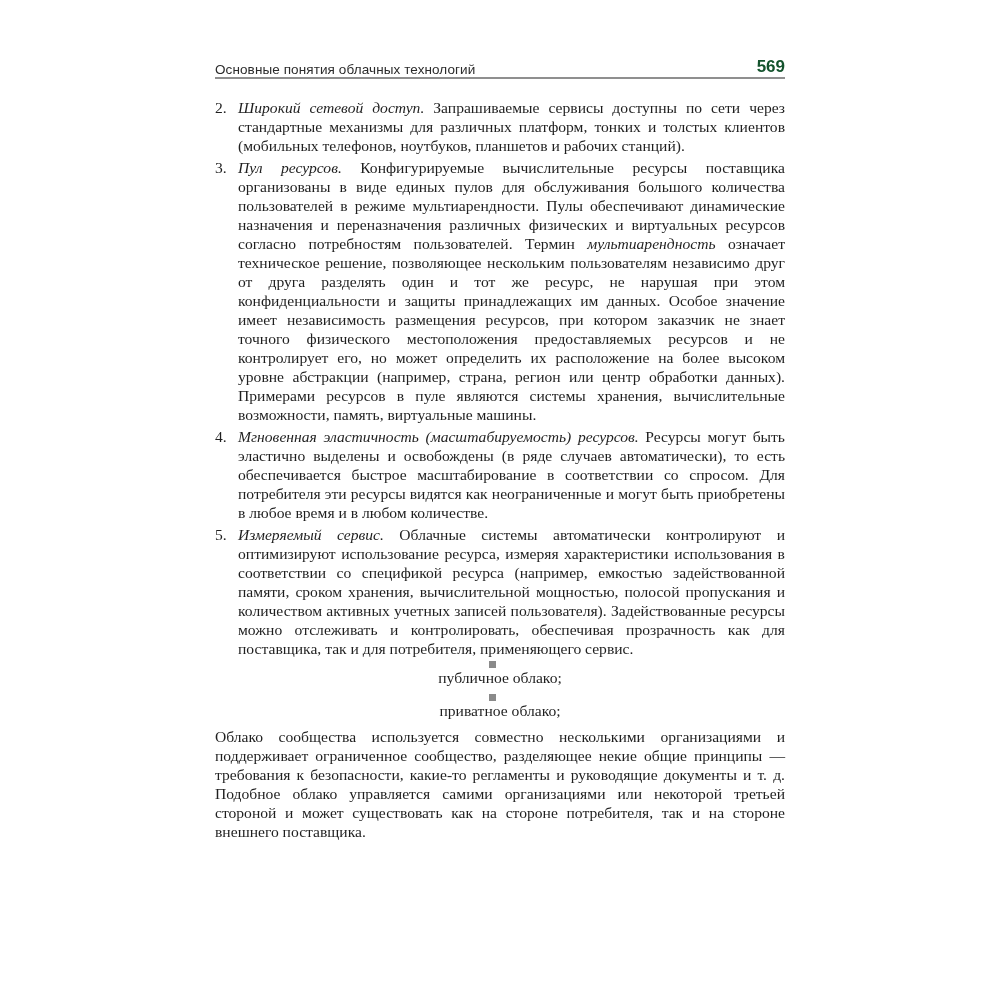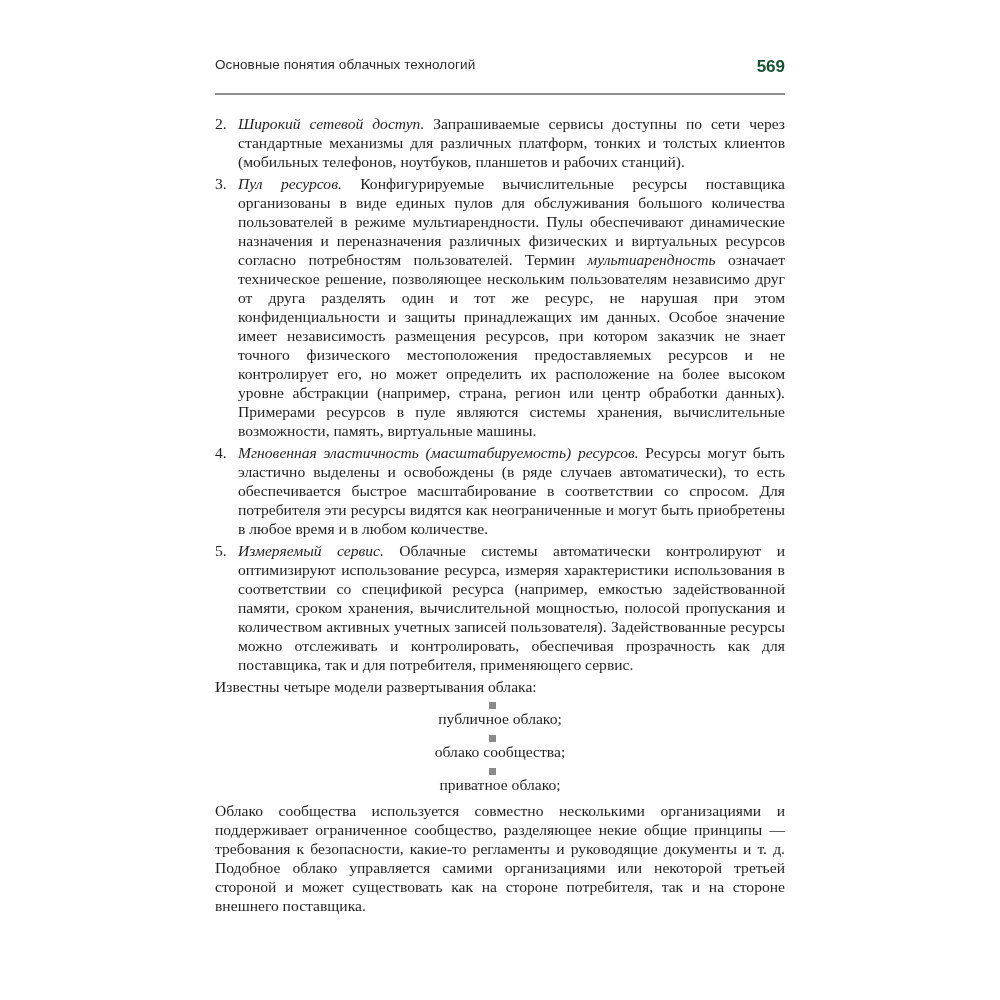--- a/index.html
+++ b/index.html
@@ -16,22 +16,23 @@
   .content {
     position: absolute;
     left: 215px;
     top: 57px;
     width: 570px;
   }
   
   .running-head {
     display: flex;
     justify-content: space-between;
+    align-items: flex-end;
     border-bottom: 2px solid #8f8f8f;
-    padding-bottom: 16px;
+    padding-bottom: 0;
     font-family: "Liberation Sans", sans-serif;
   }
   .rh-title { font-size: 13.5px; color: #2b2b2b; letter-spacing: 0.1px; }
   .rh-page  { font-size: 17px; font-weight: bold; color: #14532d; }
 
   
   main {
     margin-top: 19px;
     font-size: 15.6px;
     line-height: 19px;
@@ -79,30 +80,25 @@
         <li class="num-item">
           <span class="num">4.</span>
           <div class="item-body"><span class="lead-italic">Мгновенная эластичность (масштабируемость) ресурсов.</span><span> Ресурсы могут быть эластично выделены и освобождены (в ряде случаев автоматически), то есть обеспечивается быстрое масштабирование в соответствии со спросом. Для потребителя эти ресурсы видятся как неограниченные и могут быть приобретены в любое время и в любом количестве.</span></div>
         </li>
         <li class="num-item">
           <span class="num">5.</span>
           <div class="item-body"><span class="lead-italic">Измеряемый сервис.</span><span> Облачные системы автоматически контролируют и оптимизируют использование ресурса, измеряя характеристики использования в соответствии со спецификой ресурса (например, емкостью задействованной памяти, сроком хранения, вычислительной мощностью, полосой пропускания и количеством активных учетных записей пользователя). Задействованные ресурсы можно отслеживать и контролировать, обеспечивая прозрачность как для поставщика, так и для потребителя, применяющего сервис.</span></div>
         </li>
       </ol>
 
-      <p>Известны четыре модели развертывания облака:</p>
 
       <ul class="sq-list">
         <li>
           <span class="sq"></span>
           <span>публичное облако;</span>
-        </li>
-        <li>
-          <span class="sq"></span>
-          <span>облако сообщества;</span>
         </li>
         <li>
           <span class="sq"></span>
           <span>приватное облако;</span>
         </li>
       </ul>
 
       <p>Облако сообщества используется совместно несколькими организациями и поддерживает ограниченное сообщество, разделяющее некие общие принципы — требования к безопасности, какие-то регламенты и руководящие документы и т. д. Подобное облако управляется самими организациями или некоторой третьей стороной и может существовать как на стороне потребителя, так и на стороне внешнего поставщика.</p>
 
     </main>

